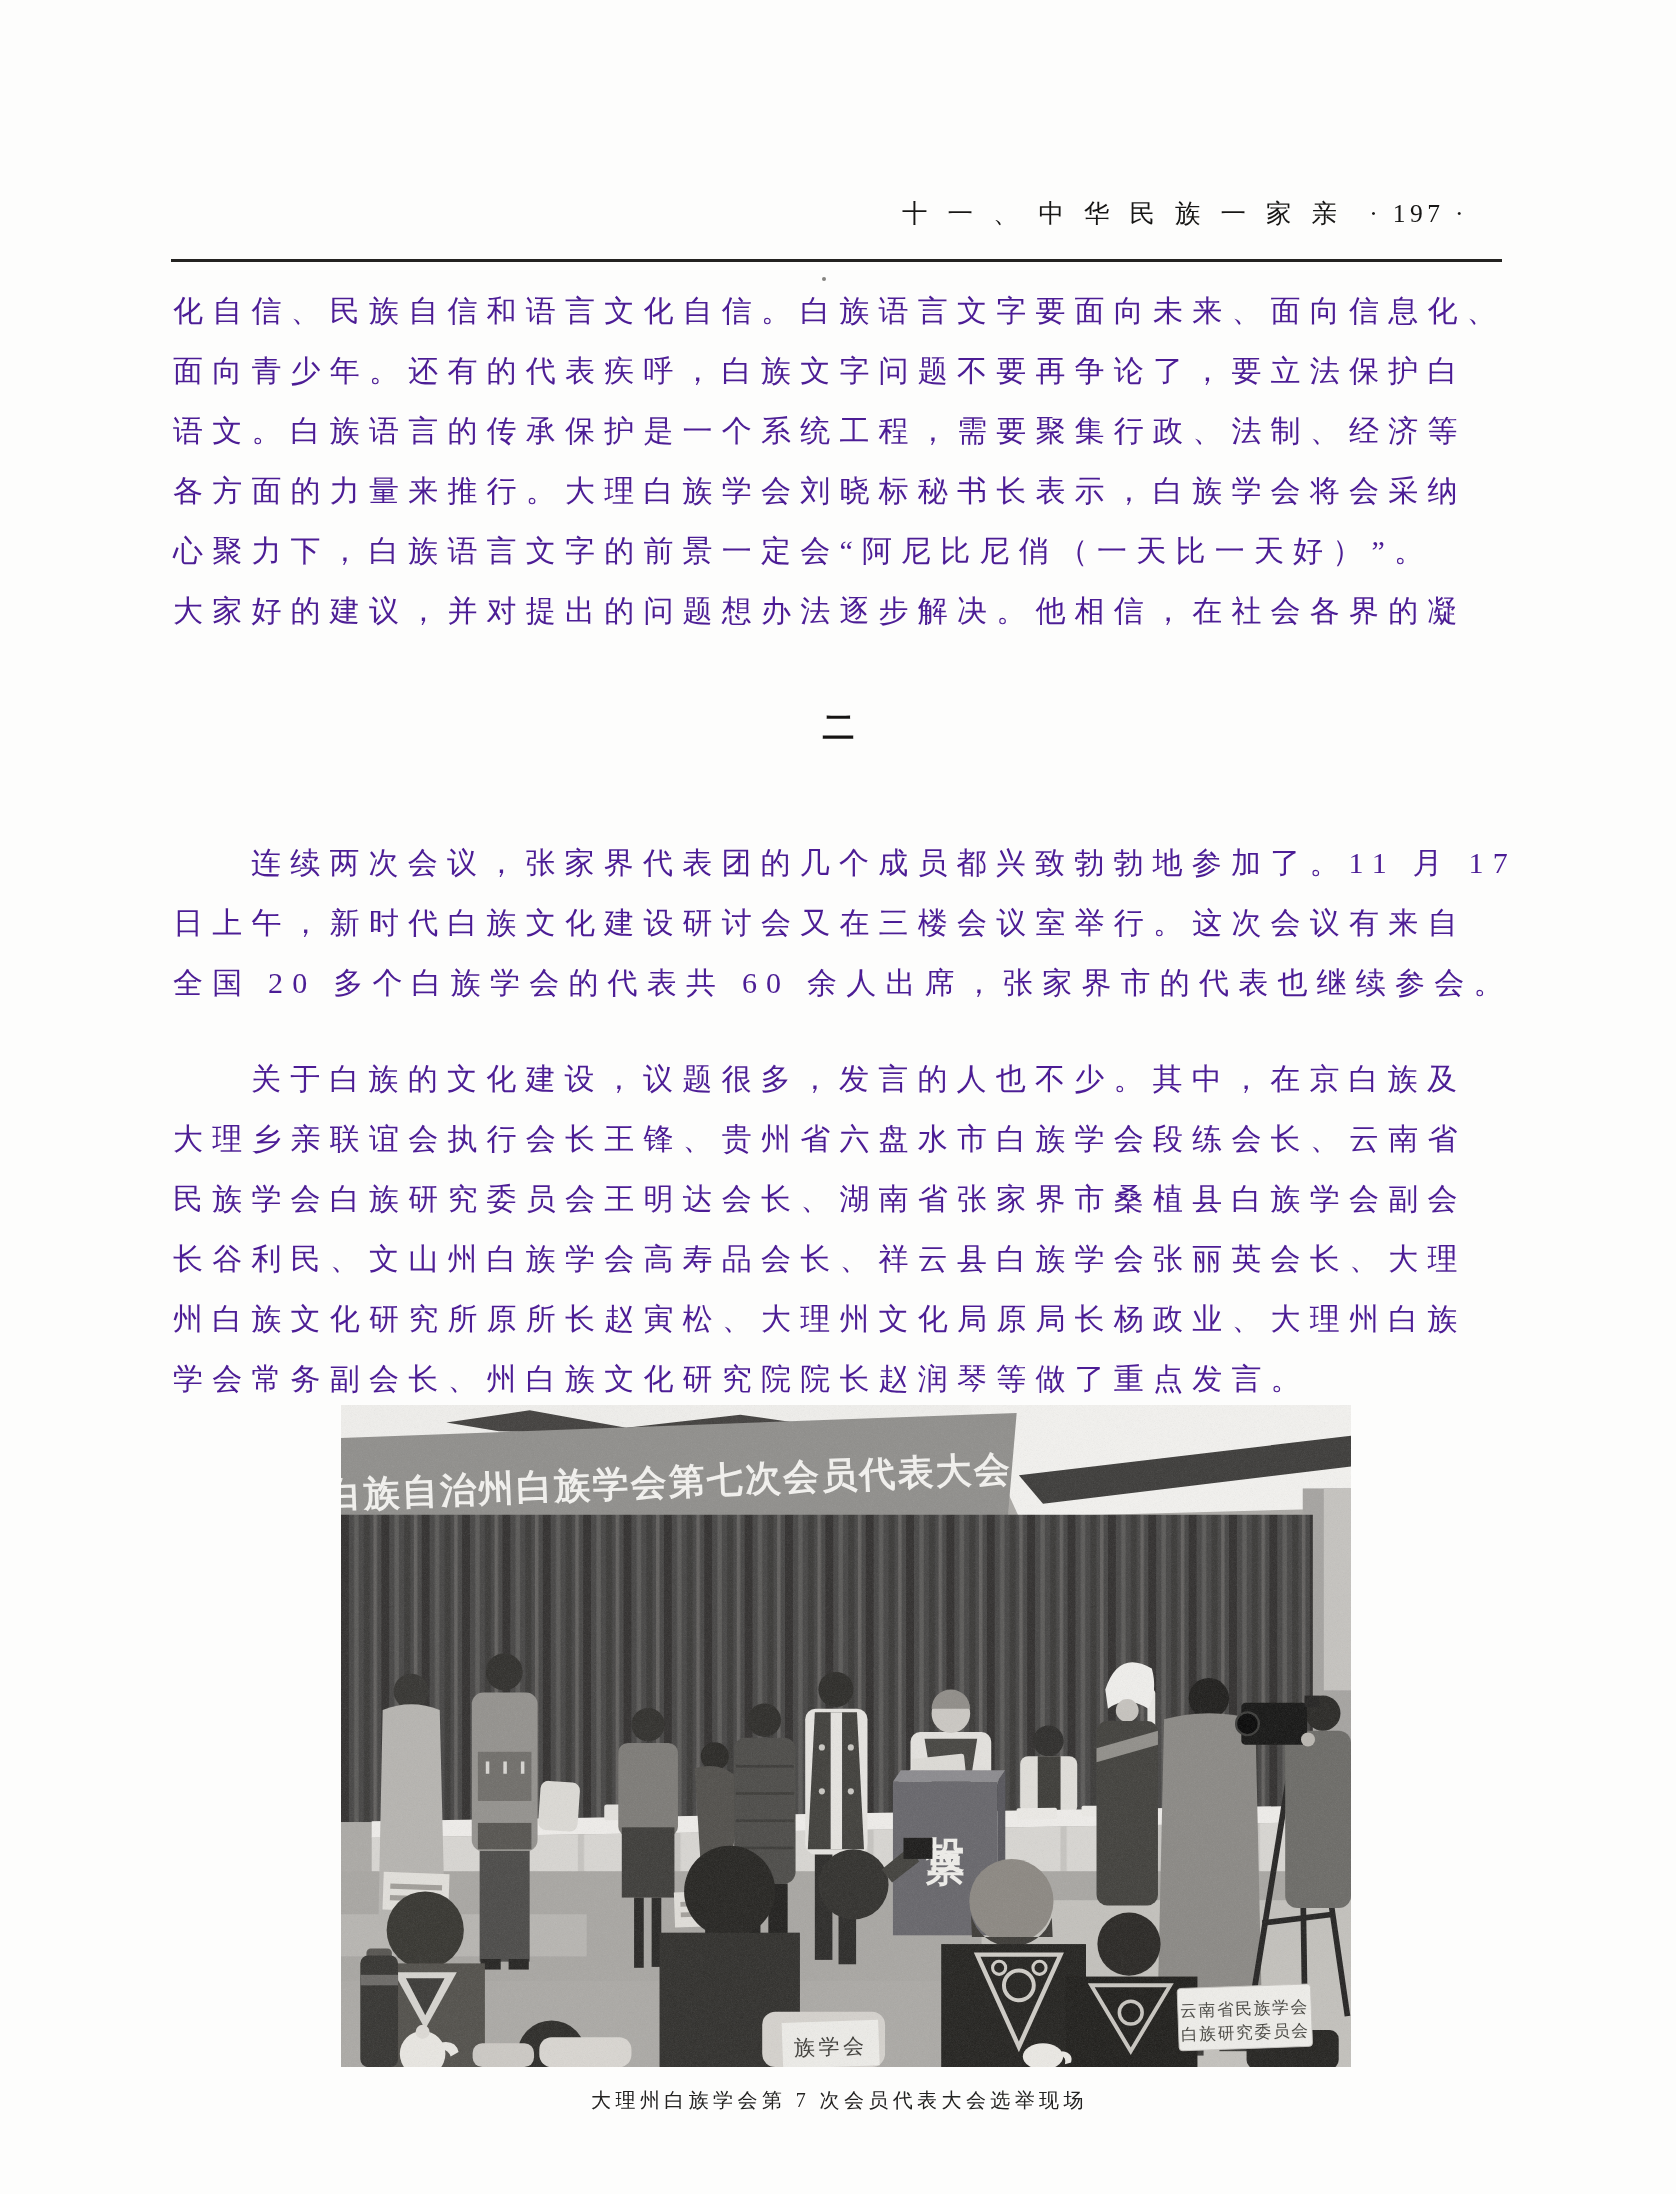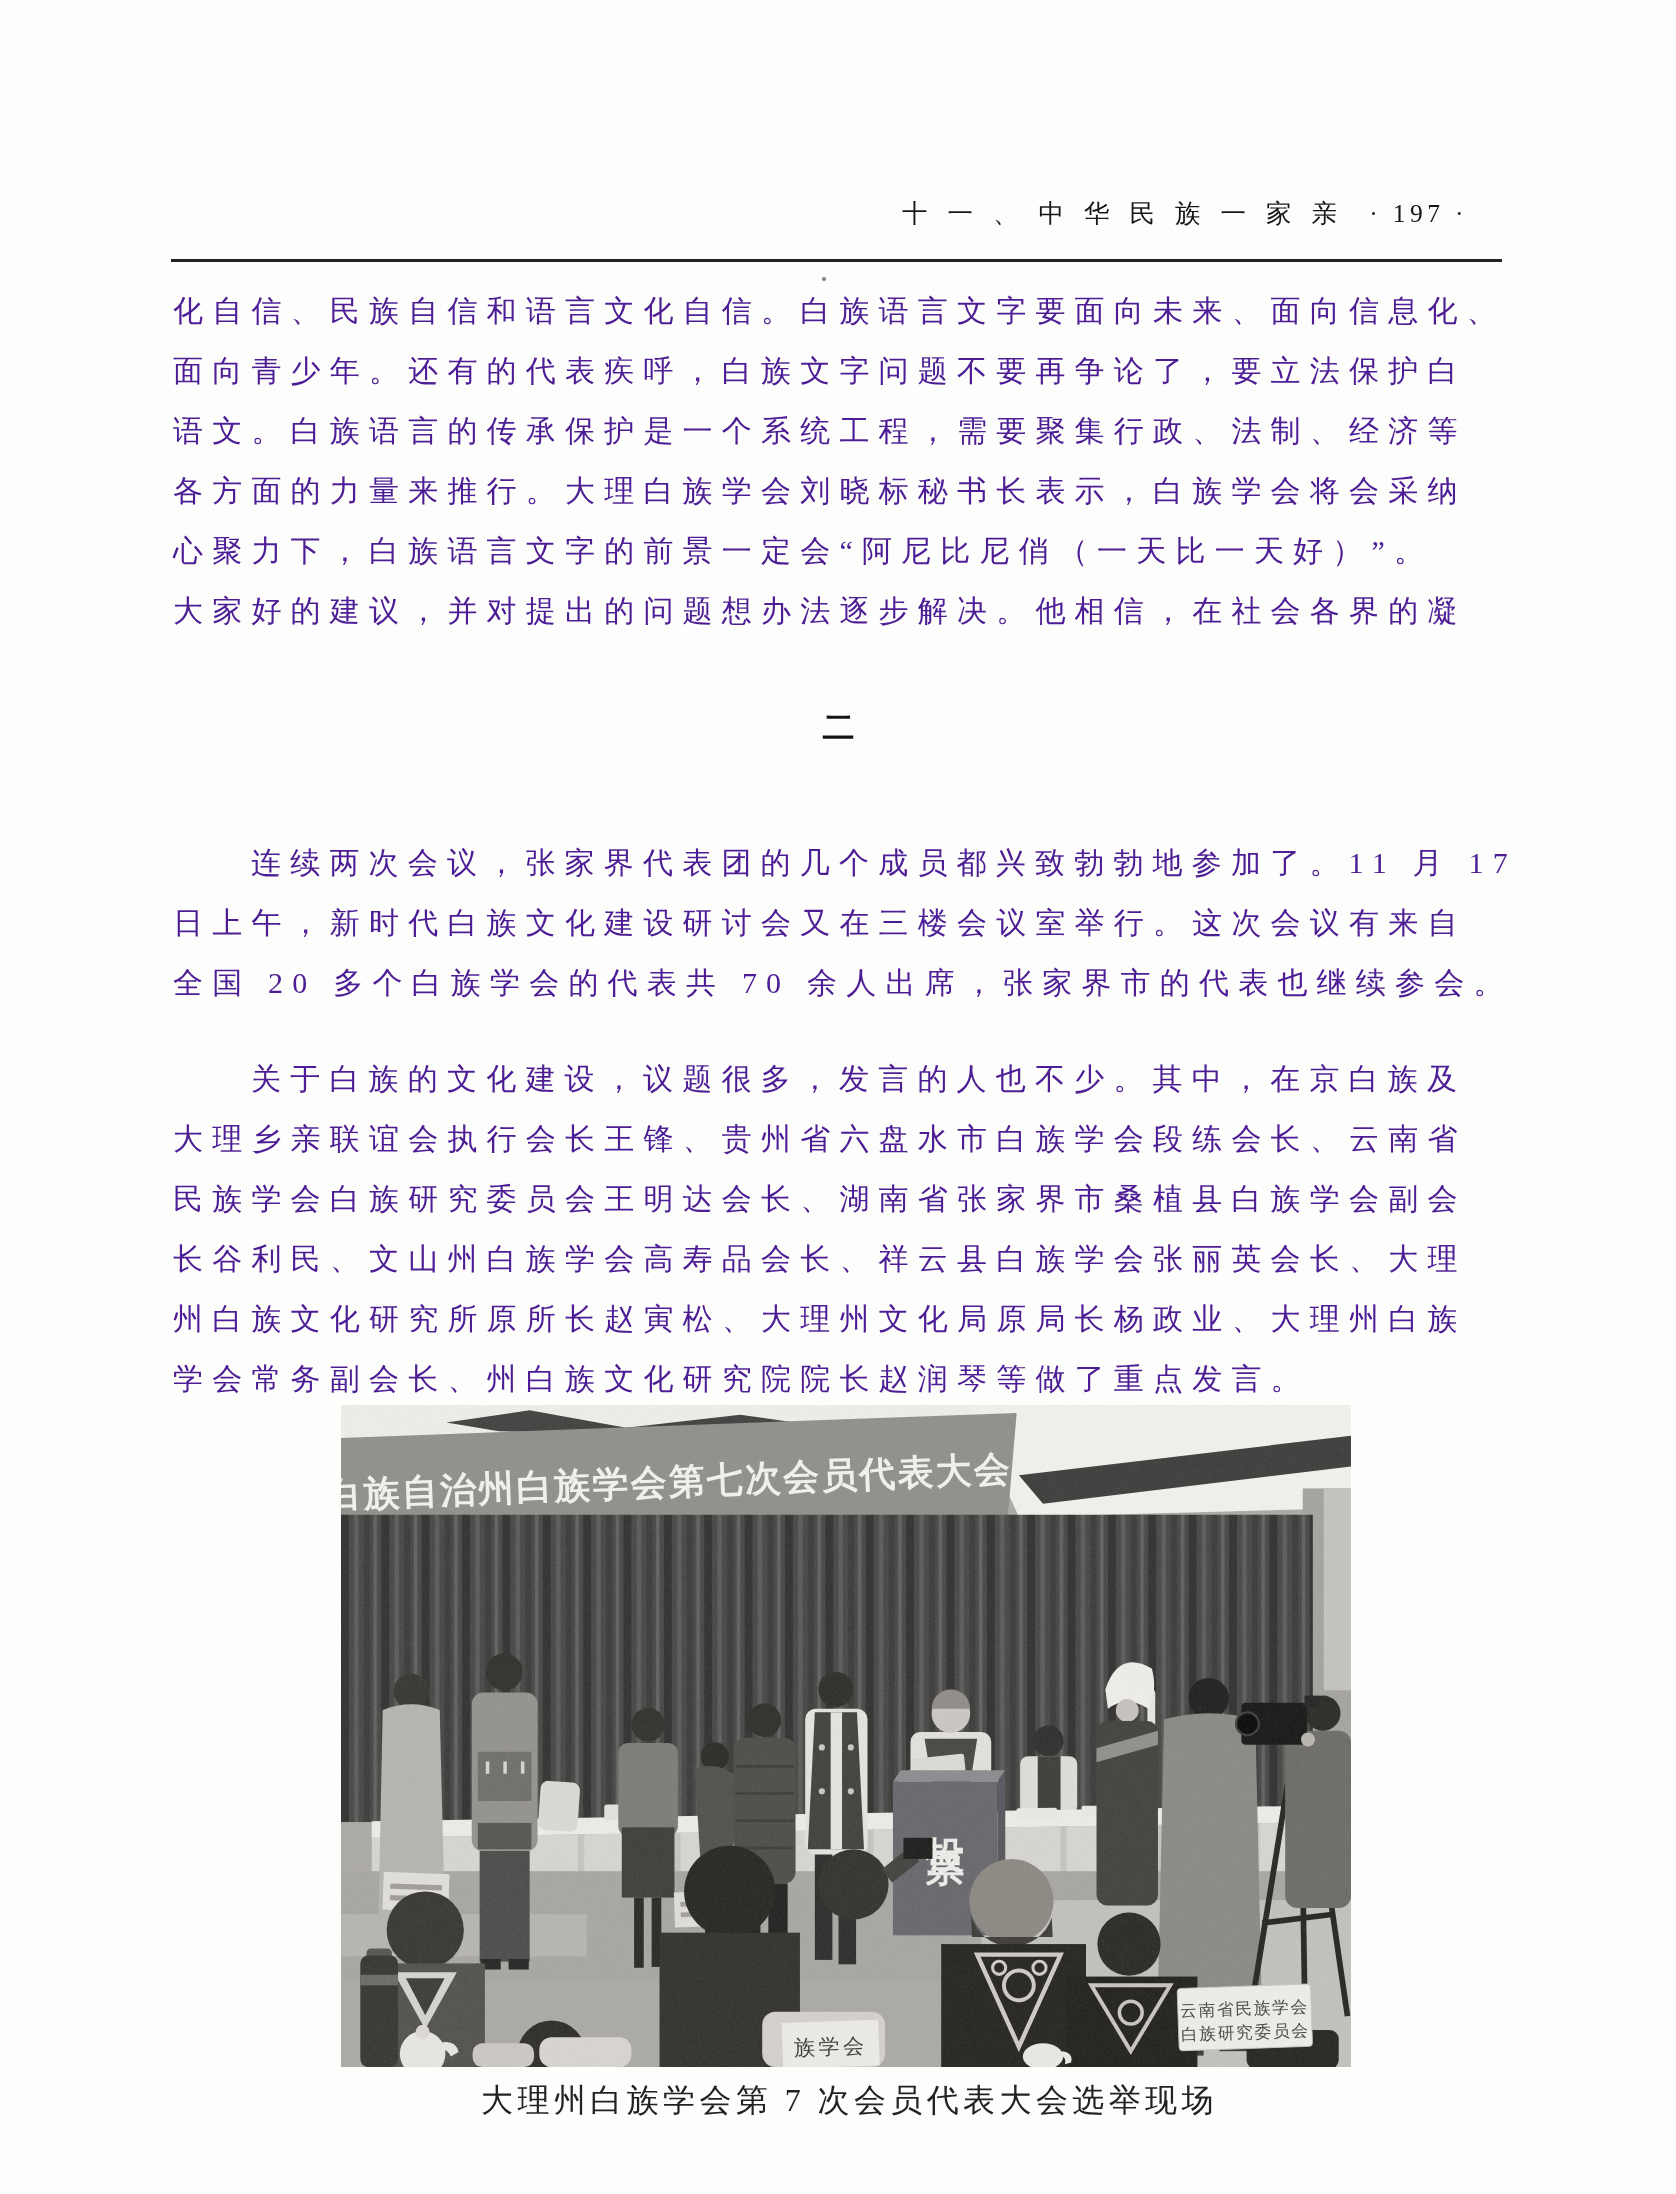--- a/index.html
+++ b/index.html
@@ -36,22 +36,22 @@
     position:absolute;left:173px;top:697px;width:1331px;height:60px;
     line-height:60px;text-align:center;font-size:32px;font-weight:bold;
     color:#151413;
   }
   .photo{
     position:absolute;left:341px;top:1405px;width:1010px;height:662px;
     background:#b3b1ad;
   }
   .photo svg{display:block;width:100%;height:100%;}
   .caption{
-    position:absolute;left:184px;top:2081px;width:1331px;
-    text-align:center;font-size:32px;line-height:38px;color:#232221;
+    position:absolute;left:174px;top:2081px;width:1331px;
+    text-align:center;font-size:20px;line-height:38px;color:#232221;
     letter-spacing:4.4px;white-space:nowrap;
   }
 </style>
 </head>
 <body>
 
 <div class="page">
 
   <div class="running-head">
     <span class="chap">十一、中华民族一家亲</span><span class="pno">· 197 ·</span>
@@ -66,21 +66,21 @@
     <div class="tl">各方面的力量来推行。大理白族学会刘晓标秘书长表示，白族学会将会采纳</div>
     <div class="tl">心聚力下，白族语言文字的前景一定会“阿尼比尼俏（一天比一天好）”。</div>
     <div class="tl">大家好的建议，并对提出的问题想办法逐步解决。他相信，在社会各界的凝</div>
   </div>
 
   <div class="sec-head">二</div>
 
   <div class="para" style="top:833px">
     <div class="tl indent">连续两次会议，张家界代表团的几个成员都兴致勃勃地参加了。11 月 17</div>
     <div class="tl">日上午，新时代白族文化建设研讨会又在三楼会议室举行。这次会议有来自</div>
-    <div class="tl">全国 20 多个白族学会的代表共 70 余人出席，张家界市的代表也继续参会。</div>
+    <div class="tl">全国 20 多个白族学会的代表共 60 余人出席，张家界市的代表也继续参会。</div>
   </div>
 
   <div class="para" style="top:1049px">
     <div class="tl indent">关于白族的文化建设，议题很多，发言的人也不少。其中，在京白族及</div>
     <div class="tl">大理乡亲联谊会执行会长王锋、贵州省六盘水市白族学会段练会长、云南省</div>
     <div class="tl">民族学会白族研究委员会王明达会长、湖南省张家界市桑植县白族学会副会</div>
     <div class="tl">长谷利民、文山州白族学会高寿品会长、祥云县白族学会张丽英会长、大理</div>
     <div class="tl">州白族文化研究所原所长赵寅松、大理州文化局原局长杨政业、大理州白族</div>
     <div class="tl">学会常务副会长、州白族文化研究院院长赵润琴等做了重点发言。</div>
   </div>

